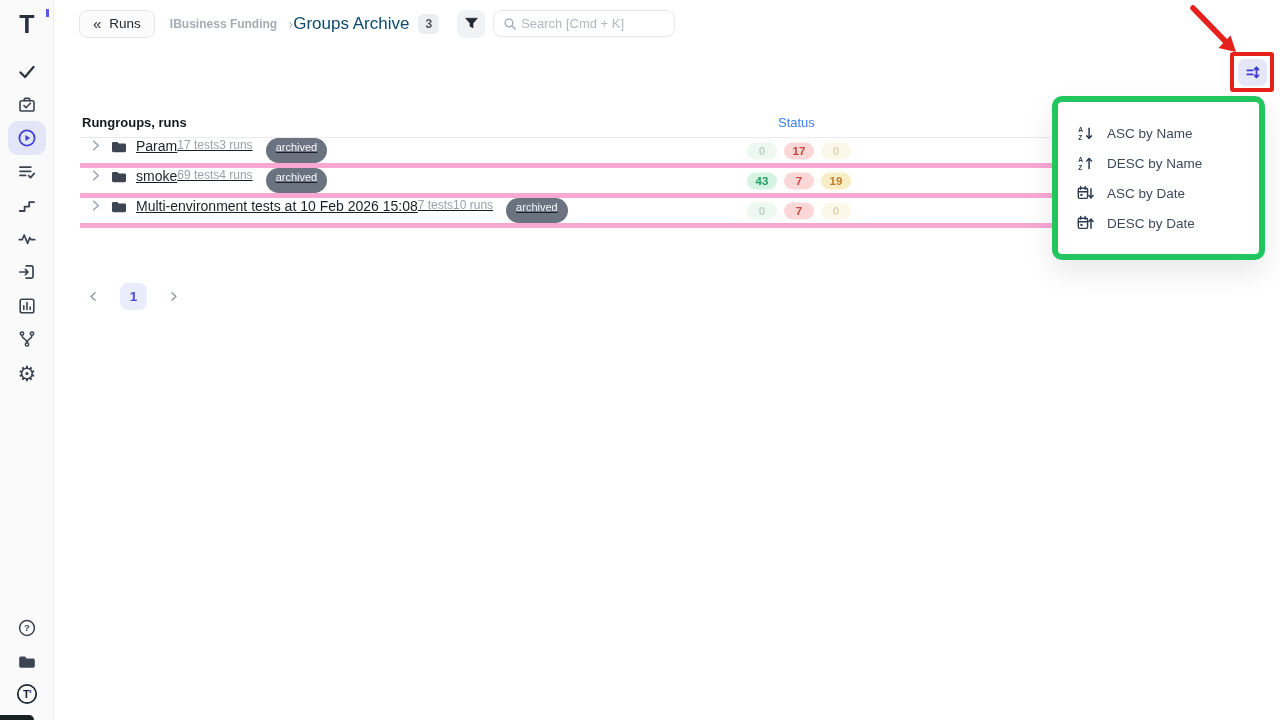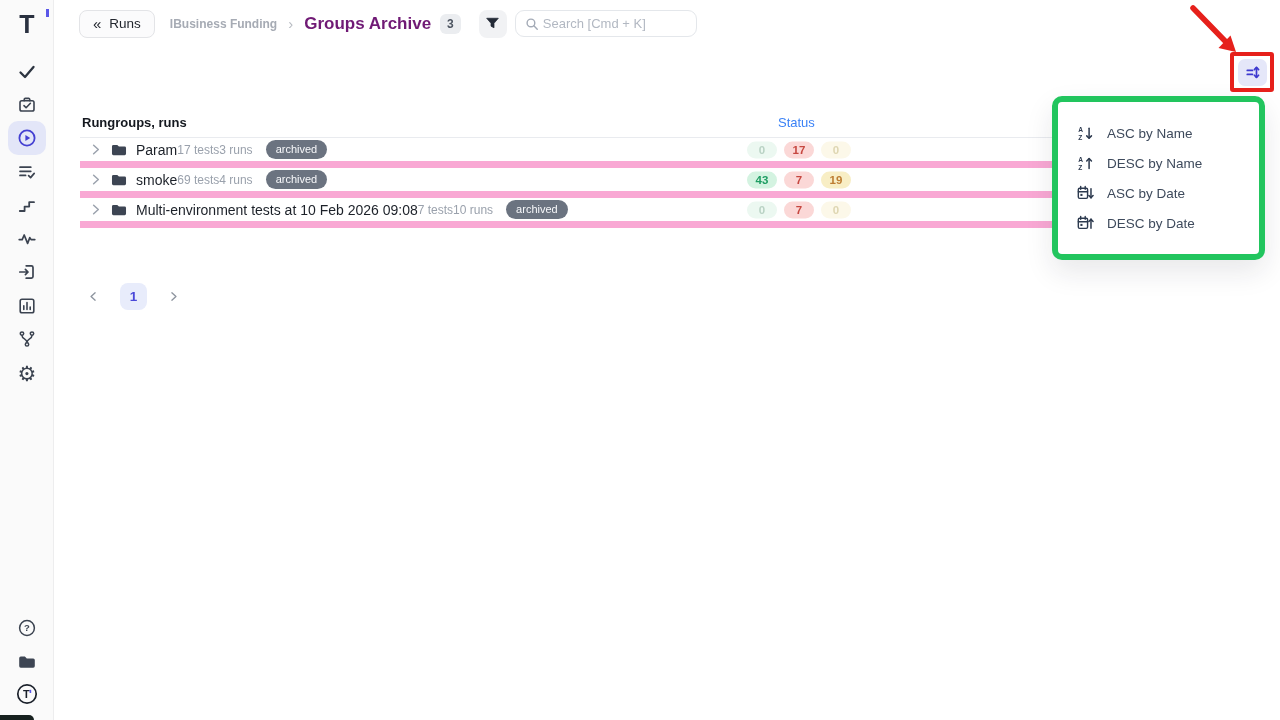--- a/index.html
+++ b/index.html
@@ -24,21 +24,21 @@
 
   
   .topbar { position:absolute; left:79px; top:9px; height:29px; display:flex;
     align-items:center; }
   .back-btn { display:flex; align-items:center; gap:8px; height:28px; padding:0 13px;
     background:#fbfbfc; border:1px solid #e3e4e7; border-radius:8px; cursor:pointer;
     font-size:13.5px; color:#22262e; }
   .back-chevrons { font-size:15px; color:#22262e; line-height:1; }
   .crumb-project { margin-left:15px; font-size:12px; font-weight:600; color:#a6abb4; }
   .crumb-sep { margin-left:11px; font-size:15px; color:#b7bbc2; }
-  .crumb-current { margin-left:11px; font-size:17px; font-weight:700; color:#701a75; }
+  .crumb-current { font-size:17px; font-weight:400; color:#0c4a6e; }
   .crumb-count { margin-left:9px; background:#ebedf0; color:#4b535f; font-size:12px;
     font-weight:600; border-radius:6px; padding:3px 7px; }
   .filter-btn { margin-left:18px; width:28px; height:28px; background:#f1f2f4;
     border-radius:8px; display:flex; align-items:center; justify-content:center; cursor:pointer; }
   .filter-btn svg { width:15px; height:15px; }
   .search-box { margin-left:8px; width:182px; height:27px; border:1px solid #e4e7eb;
     border-radius:9px; display:flex; align-items:center; padding:0 9px; background:#fff; }
   .search-box svg { width:14px; height:14px; flex:none; }
   .search-box input { border:none; outline:none; width:100%; margin-left:4px;
     font-size:13px; color:#3a404a; background:transparent; font-family:"Liberation Sans", sans-serif; }
@@ -61,22 +61,22 @@
   .dd-item { height:30px; display:flex; align-items:center; padding-left:19px;
     cursor:pointer; }
   .dd-item svg { width:17px; height:17px; flex:none; }
   .dd-label { margin-left:13px; font-size:13.5px; color:#3e4a5c; }
 
   
   .table { position:absolute; left:80px; top:113px; width:1184px; }
   .thead { position:relative; height:25px; border-bottom:1px solid #e9ebef; }
   .thead-title { position:absolute; left:2px; top:2px; font-size:13px; font-weight:700; color:#14181f;text-align:center; }
   .thead-status { position:absolute; left:698px; top:2px; font-size:13px; font-weight:400; color:#3b82f6; }
-  .trow { position:relative; height:30px; display:flex; align-items:center;
-    border-bottom:7px solid #f9a8d4; }
+  .trow { position:relative; height:30px; display:flex; 
+    border-bottom:5px solid #f9a8d4;text-decoration:underline; }
   .row-chevron { margin-left:8px; width:15px; height:15px; display:flex; align-items:center;
     justify-content:center; cursor:pointer; flex:none; }
   .row-folder { margin-left:7px; width:18px; height:18px; flex:none; }
   .row-name { margin-left:8px; font-size:14px; font-weight:500; color:#1c2129; white-space:nowrap; }
   .row-meta { font-size:12px; color:#9aa1ac; white-space:nowrap; }
   .badge-archived { margin-left:13px; background:#6b7380; color:#f7f8fa; font-size:11px;
     padding:3px 10px; border-radius:99px; line-height:1.2; }
   .pills { position:absolute; left:667px; top:50%; transform:translateY(-50%);
     display:flex; gap:7px; }
   .pill { min-width:30px; height:17px; padding:0 7px; border-radius:99px; font-size:11.5px;
@@ -325,21 +325,21 @@
 
     <div class="trow">
       <span class="row-chevron">
         <svg viewBox="0 0 16 16" fill="none" stroke="#9ba2ad" stroke-width="1.6" stroke-linecap="round" stroke-linejoin="round">
             <path d="M6 3.5 L11 8 L6 12.5"></path>
           </svg>
         </span>
       <svg class="row-folder" viewBox="0 0 20 20">
         <path d="M2.2 6 a1.6 1.6 0 0 1 1.6 -1.6 h4.3 l1.8 1.8 h6.3 a1.6 1.6 0 0 1 1.6 1.6 v6.4 a1.6 1.6 0 0 1 -1.6 1.6 H3.8 a1.6 1.6 0 0 1 -1.6 -1.6 Z" fill="#3d4553"></path>
         </svg>
-      <span class="row-name">Multi-environment tests at 10 Feb 2026 09:08</span>
+      <span class="row-name">Multi-environment tests at 10 Feb 2026 15:08</span>
       <span class="row-meta">7 tests</span>
       <span class="row-meta">10 runs</span>
       <span class="badge-archived">archived</span>
       <span class="pills">
         <span class="pill pill-pass muted">0</span>
         <span class="pill pill-fail">7</span>
         <span class="pill pill-skip muted">0</span>
       </span>
     </div>
   </div>

